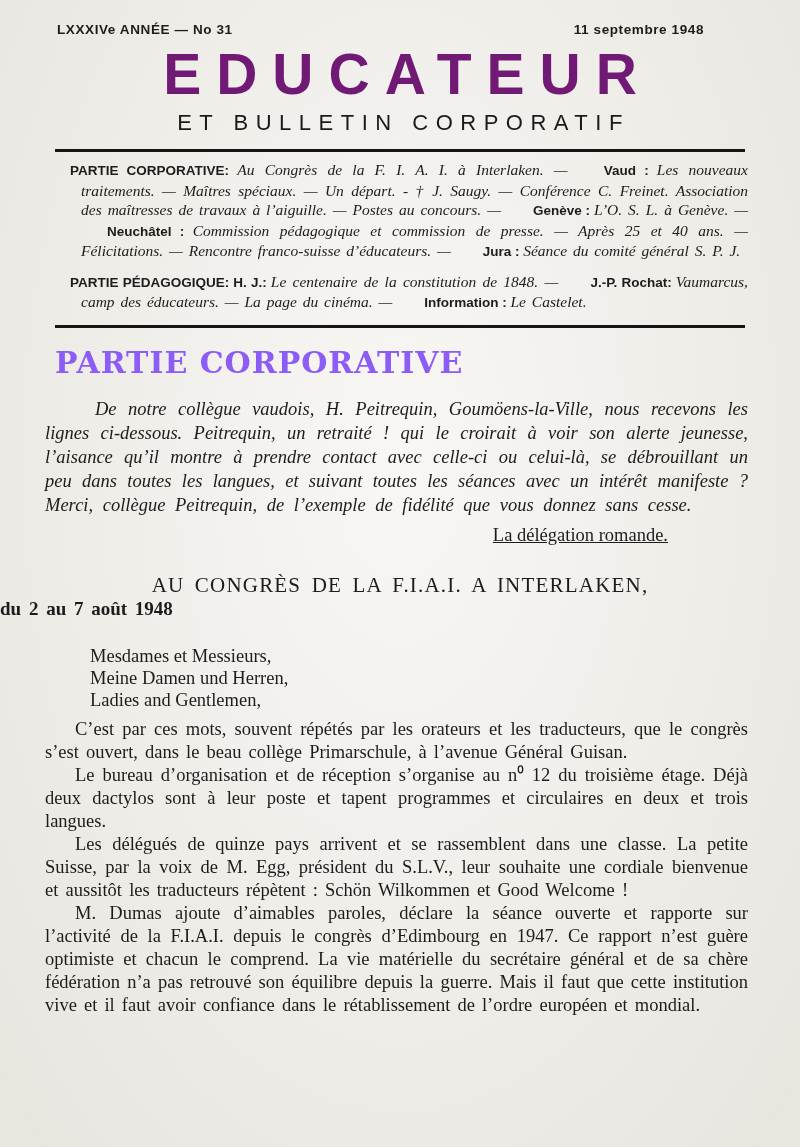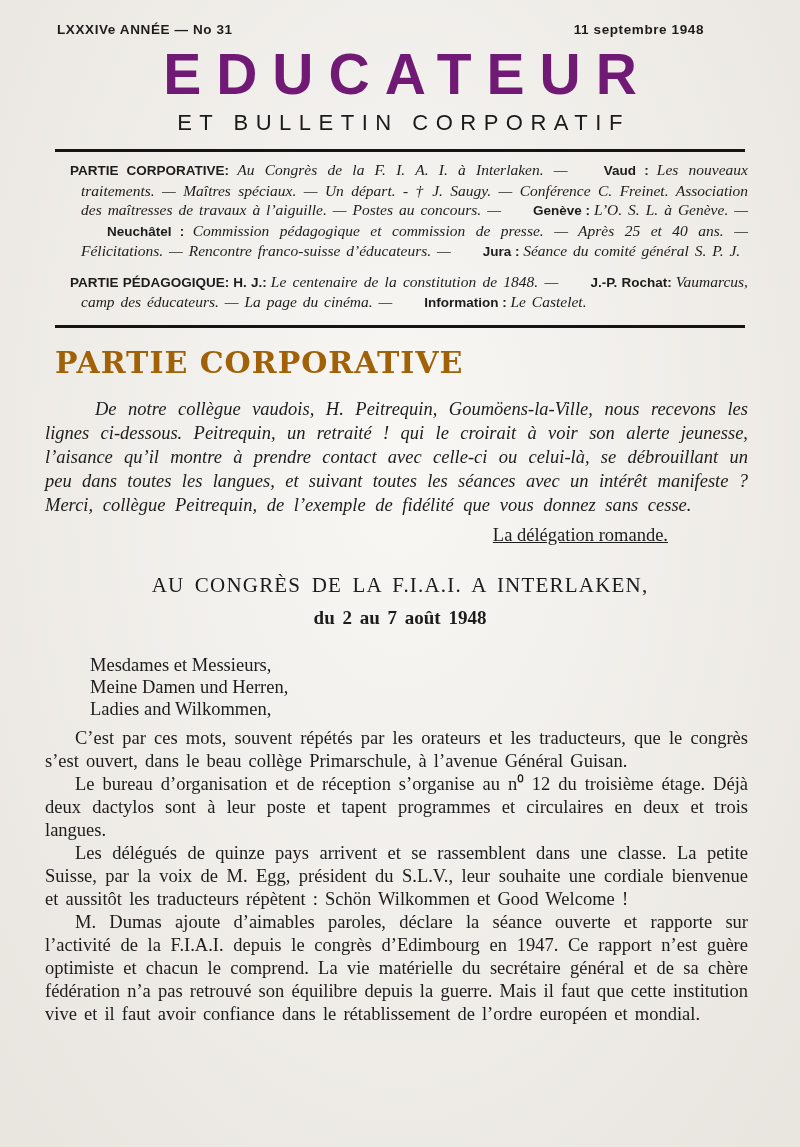--- a/index.html
+++ b/index.html
@@ -83,21 +83,21 @@
     word-spacing: 2px;
   }
 
   
   .section-heading {
     font-family: "DejaVu Serif", serif;
     font-weight: bold;
     font-size: 30px;
     letter-spacing: 1px;
     margin: 17px 0 0 55px;
-    color: #a16207;
+    color: #8b5cf6;
   }
   .intro {
     margin: 17px 52px 0 45px;
     font-style: italic;
     font-size: 18.5px;
     line-height: 24px;
     text-align: justify;
     text-indent: 50px;
     word-spacing: 5px;
   }
@@ -108,24 +108,23 @@
     text-decoration: underline;
   }
   .article-title {
     text-align: center;
     font-size: 21px;
     letter-spacing: 1.2px;
     margin-top: 27px;
     word-spacing: 4px;
   }
   .article-subtitle {
-    text-align: center;
     font-weight: bold;
     font-size: 19px;
-    margin-top: 9px;
+    margin-top: 0;
     word-spacing: 3px;
   }
   .salutations {
     margin: 25px 0 0 90px;
     font-size: 18.5px;
     line-height: 22px;
   }
   .body-para {
     margin: 0 52px 0 45px;
     font-size: 18.5px;
@@ -161,21 +160,21 @@
   <div class="intro">De notre collègue vaudois, H. Peitrequin, Goumöens-la-Ville, nous recevons les lignes ci-dessous. Peitrequin, un retraité ! qui le croirait à voir son alerte jeunesse, l’aisance qu’il montre à prendre contact avec celle-ci ou celui-là, se débrouillant un peu dans toutes les langues, et suivant toutes les séances avec un intérêt manifeste ? Merci, collègue Peitrequin, de l’exemple de fidélité que vous donnez sans cesse.</div>
 
   <div class="byline">La délégation romande.</div>
 
   <div class="article-title">AU CONGRÈS DE LA F.I.A.I. A INTERLAKEN,</div>
   <div class="article-subtitle">du 2 au 7 août 1948</div>
 
   <div class="salutations">
     <div>Mesdames et Messieurs,</div>
     <div>Meine Damen und Herren,</div>
-    <div>Ladies and Wilkommen,</div>
+    <div>Ladies and Gentlemen,</div>
   </div>
 
   <p class="body-para">C’est par ces mots, souvent répétés par les orateurs et les traducteurs, que le congrès s’est ouvert, dans le beau collège Primarschule, à l’avenue Général Guisan.</p>
   <p class="body-para">Le bureau d’organisation et de réception s’organise au n⁰ 12 du troisième étage. Déjà deux dactylos sont à leur poste et tapent programmes et circulaires en deux et trois langues.</p>
   <p class="body-para">Les délégués de quinze pays arrivent et se rassemblent dans une classe. La petite Suisse, par la voix de M. Egg, président du S.L.V., leur souhaite une cordiale bienvenue et aussitôt les traducteurs répètent : Schön Wilkommen et Good Welcome !</p>
   <p class="body-para">M. Dumas ajoute d’aimables paroles, déclare la séance ouverte et rapporte sur l’activité de la F.I.A.I. depuis le congrès d’Edimbourg en 1947. Ce rapport n’est guère optimiste et chacun le comprend. La vie matérielle du secrétaire général et de sa chère fédération n’a pas retrouvé son équilibre depuis la guerre. Mais il faut que cette institution vive et il faut avoir confiance dans le rétablissement de l’ordre européen et mondial.</p>
 
 </div>
 
 </body></html>

